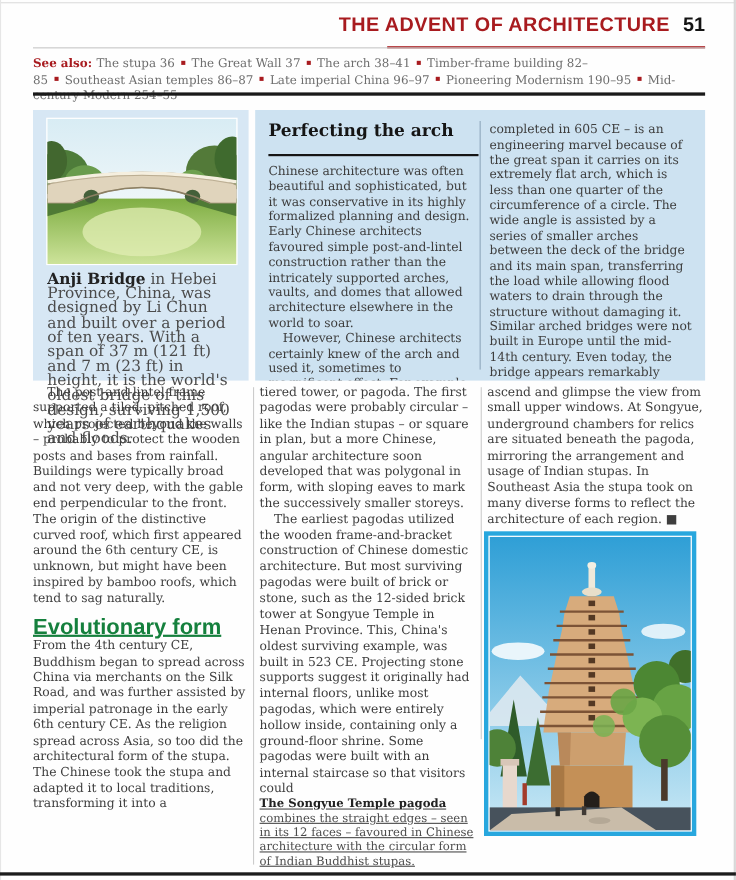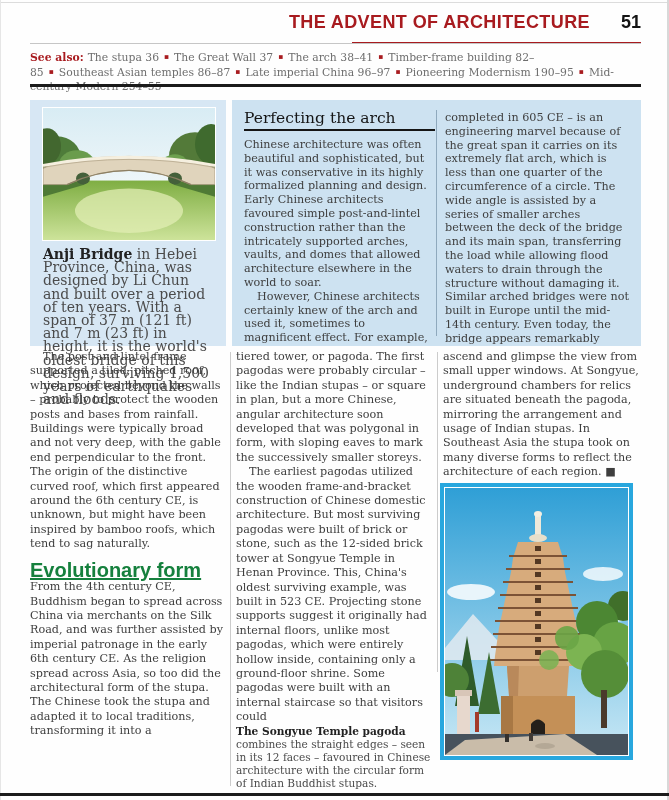--- a/index.html
+++ b/index.html
@@ -7,21 +7,21 @@
     position:relative; width:669px; height:800px; background:#fefefe;
     font-family:"DejaVu Serif", serif; overflow:hidden;
   }
   
   .edge-top    { position:absolute; left:0; top:2px;  width:100%; height:1px; background:#dcdcdc; }
   .edge-bottom { position:absolute; left:0; top:793px; width:100%; height:3px; background:#1c1c1c; }
   .edge-left   { position:absolute; left:0; top:0; width:1px; height:100%; background:#e6e6e6; }
   .edge-right  { position:absolute; right:0; top:0; width:2px; height:100%; background:#d8d8d8; }
 
   
-  .header { position:absolute; left:30px; right:28px; top:12px; display:flex; justify-content:flex-end; align-items:baseline; gap:31px; }
+  .header { position:absolute; left:30px; right:28px; top:12px; display:flex; justify-content:flex-end; align-items:baseline; gap:12px; }
   .header-title { font-family:"Liberation Sans", sans-serif; font-weight:bold; font-size:18px; letter-spacing:0.4px; color:#a81b1f; }
   .header-num   { font-family:"Liberation Sans", sans-serif; font-weight:bold; font-size:18px; color:#141414; }
   .header-rule-gray { position:absolute; left:30px; right:28px; top:43px; height:1px; background:#c6c6c6; }
   .header-rule-red  { position:absolute; left:352px; right:28px; top:42px; height:2px; background:#a81b1f; }
 
   
   .see-also { position:absolute; left:30px; top:50px; width:588px; font-size:10.8px; line-height:14.6px; color:#6e6e6e; }
   .see-label { font-weight:bold; color:#a81b1f; margin-right:4px; }
   .see-item { color:#6e6e6e; }
   .see-bullet { color:#a81b1f; font-size:7.5px; vertical-align:1.5px; margin:0 5px; }
@@ -32,34 +32,34 @@
   .anji-photo { position:absolute; left:12px; top:7px; width:174px; height:134px; background:#ffffff; padding:1px; box-sizing:border-box; }
   .anji-photo svg { display:block; width:100%; height:100%; }
   .anji-caption { position:absolute; left:13px; top:148px; width:172px; font-size:14px; line-height:13.2px; color:#4b4b4b; }
   .caption-bold { font-weight:bold; color:#222; }
 
   
   .feature-box { position:absolute; left:232px; top:100px; width:409px; height:246px; background:#cde2f1; overflow:hidden; }
   .fb-colA { position:absolute; left:12px;  top:9px;  width:191px; }
   .fb-colB { position:absolute; left:213px; top:11px; width:186px; }
   .fb-divider { position:absolute; left:204px; top:10px; width:1px; height:226px; background:#8fa9bd; }
-  .fb-title { font-weight:normal; font-size:15.5px; color:#151515; padding-bottom:2px; border-bottom:2.5px solid #151515; margin:0 0 7px 0; }
+  .fb-title { font-weight:bold; font-size:15.5px; color:#151515; padding-bottom:12px; border-bottom:2.5px solid #151515; margin:0 0 7px 0; }
   .fb-text p { margin:0; font-size:11.2px; line-height:13.8px; color:#3e3e3e; }
 
   
   .col { position:absolute; top:350px; font-size:11.2px; line-height:14.4px; color:#3e3e3e; }
   .col p { margin:0; }
   .col-left  { left:30px;  width:197px; }
   .col-mid   { left:236px; width:196px; }
   .col-right { left:443px; width:198px; }
   .indent { text-indent:13px; }
   .subhead { font-family:"Liberation Sans", sans-serif; font-weight:bold; font-size:20px; color:#15803d; margin:11px 0 3px 0;text-decoration:underline; }
   .col-divider1 { position:absolute; left:230px; top:352px; width:1px; height:434px; background:#cccccc; }
   .col-divider2 { position:absolute; left:437px; top:352px; width:1px; height:320px; background:#cccccc; }
-  .songyue-caption { margin-top:26px; font-size:10.6px; line-height:13.2px; color:#4b4b4b; }
+  .songyue-caption { margin-top:26px; font-size:10.6px; line-height:13.2px; color:#4b4b4b;text-decoration:underline; }
 
   
   .pagoda-frame { position:absolute; left:440px; top:483px; width:193px; height:277px; background:#28a7de; padding:4px; box-sizing:border-box; }
   .pagoda-inner { width:100%; height:100%; background:#ffffff; padding:1px; box-sizing:border-box; }
   .pagoda-inner svg { display:block; width:100%; height:100%; }
 </style>
 </head>
 <body>
 
 <div class="page">

